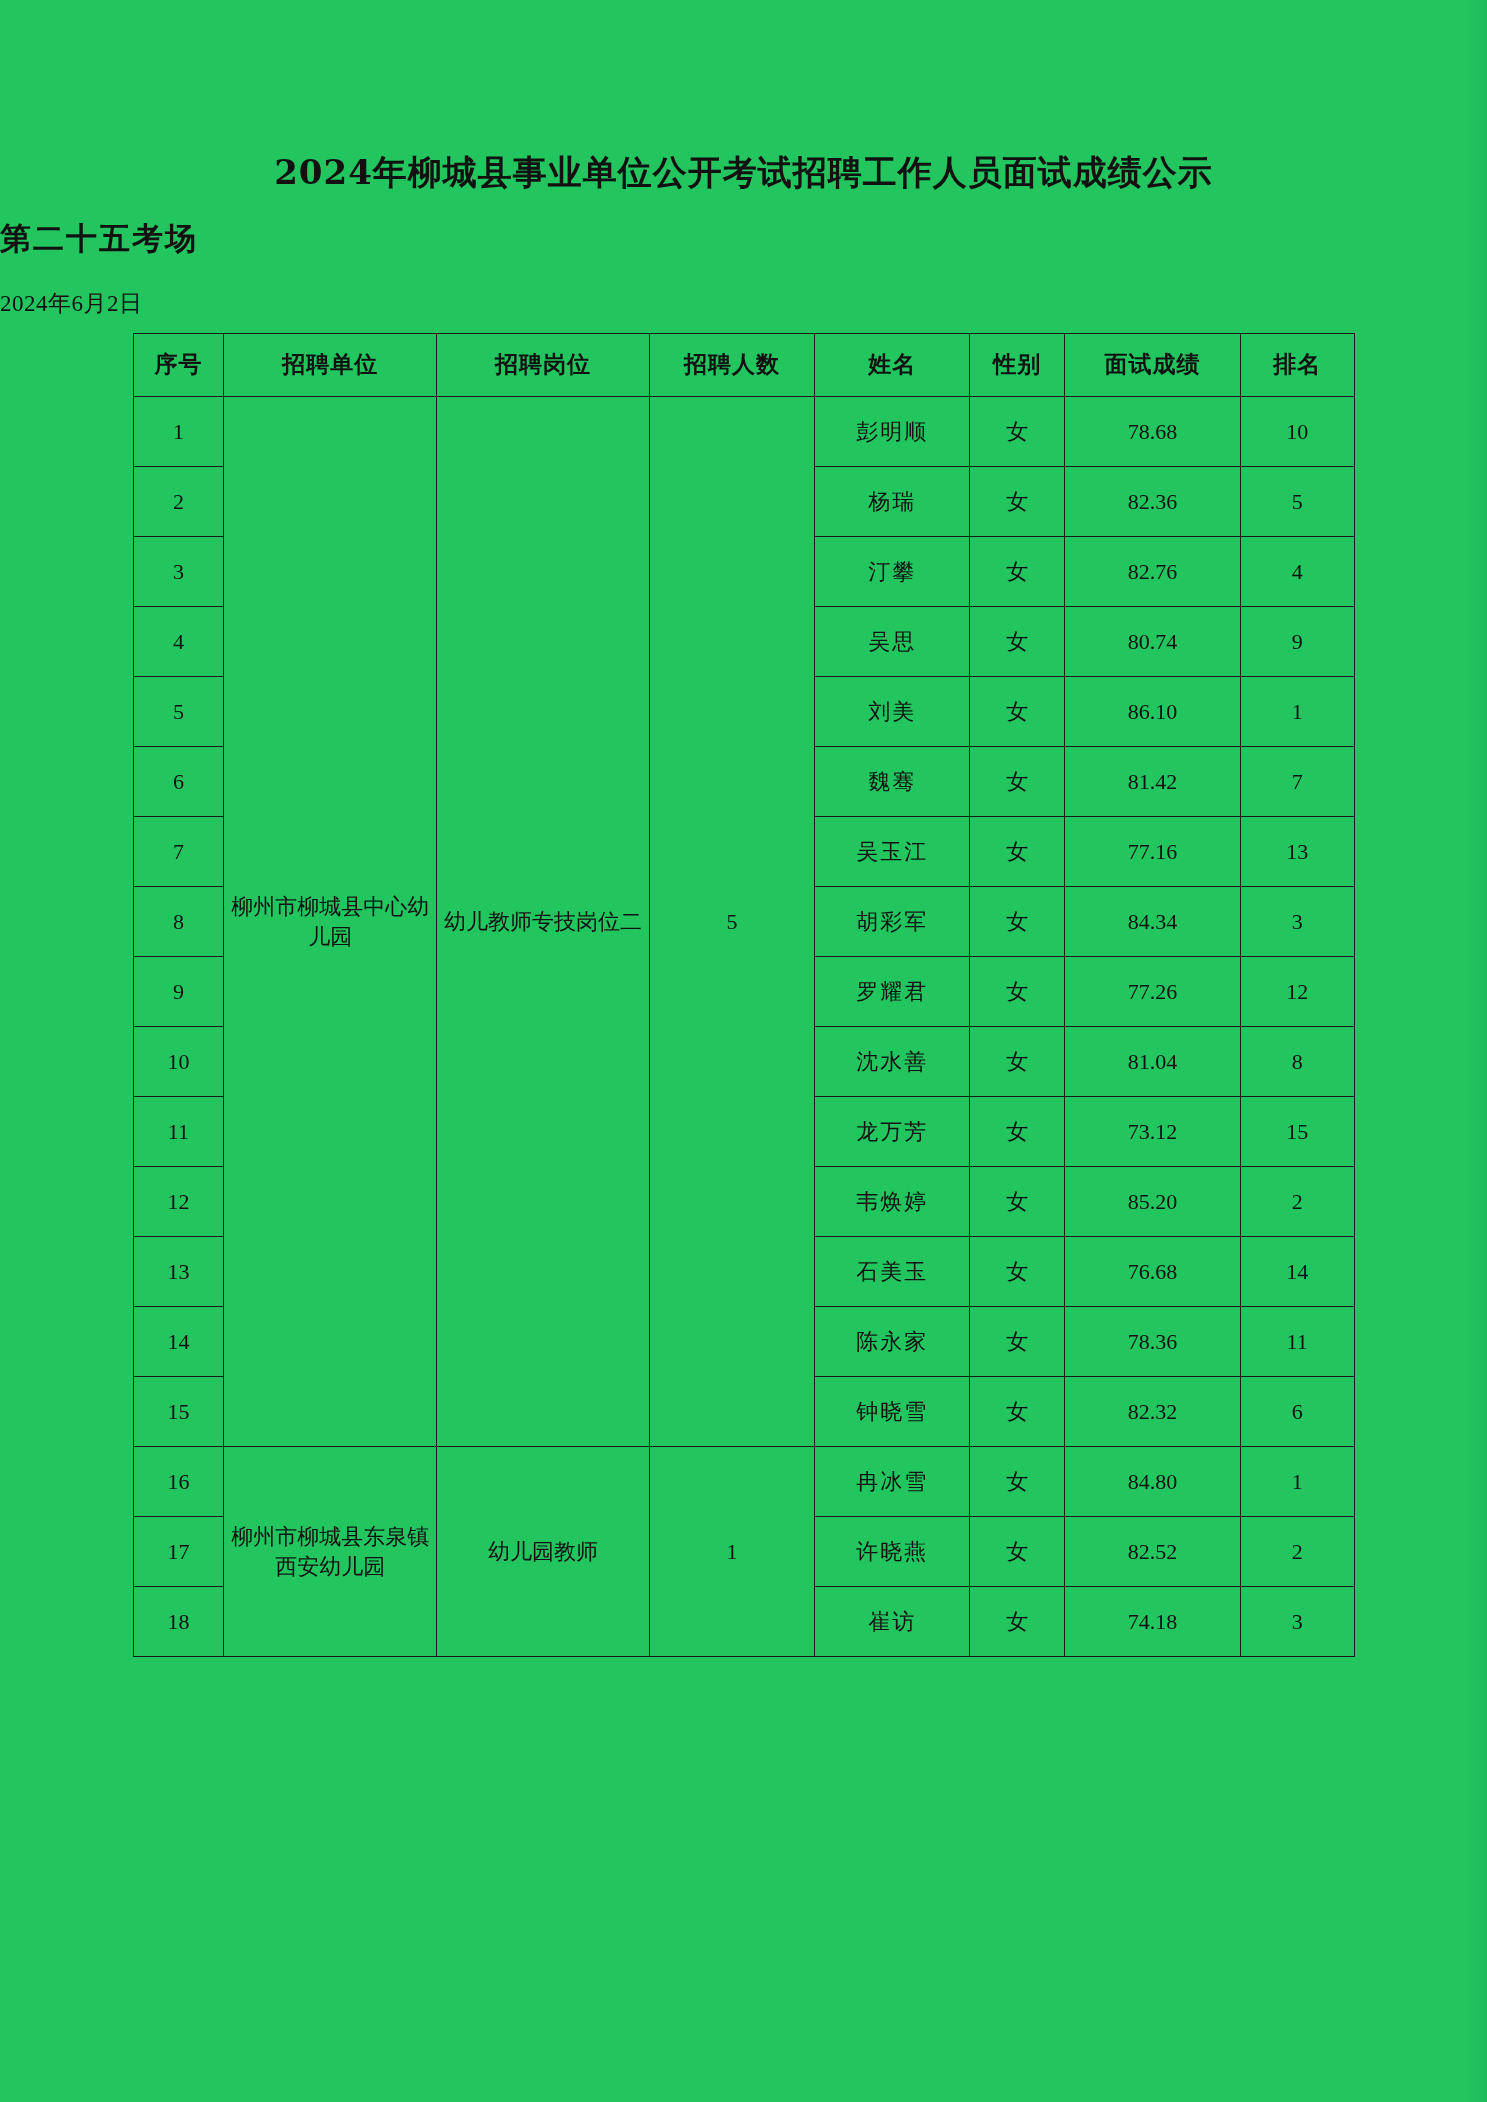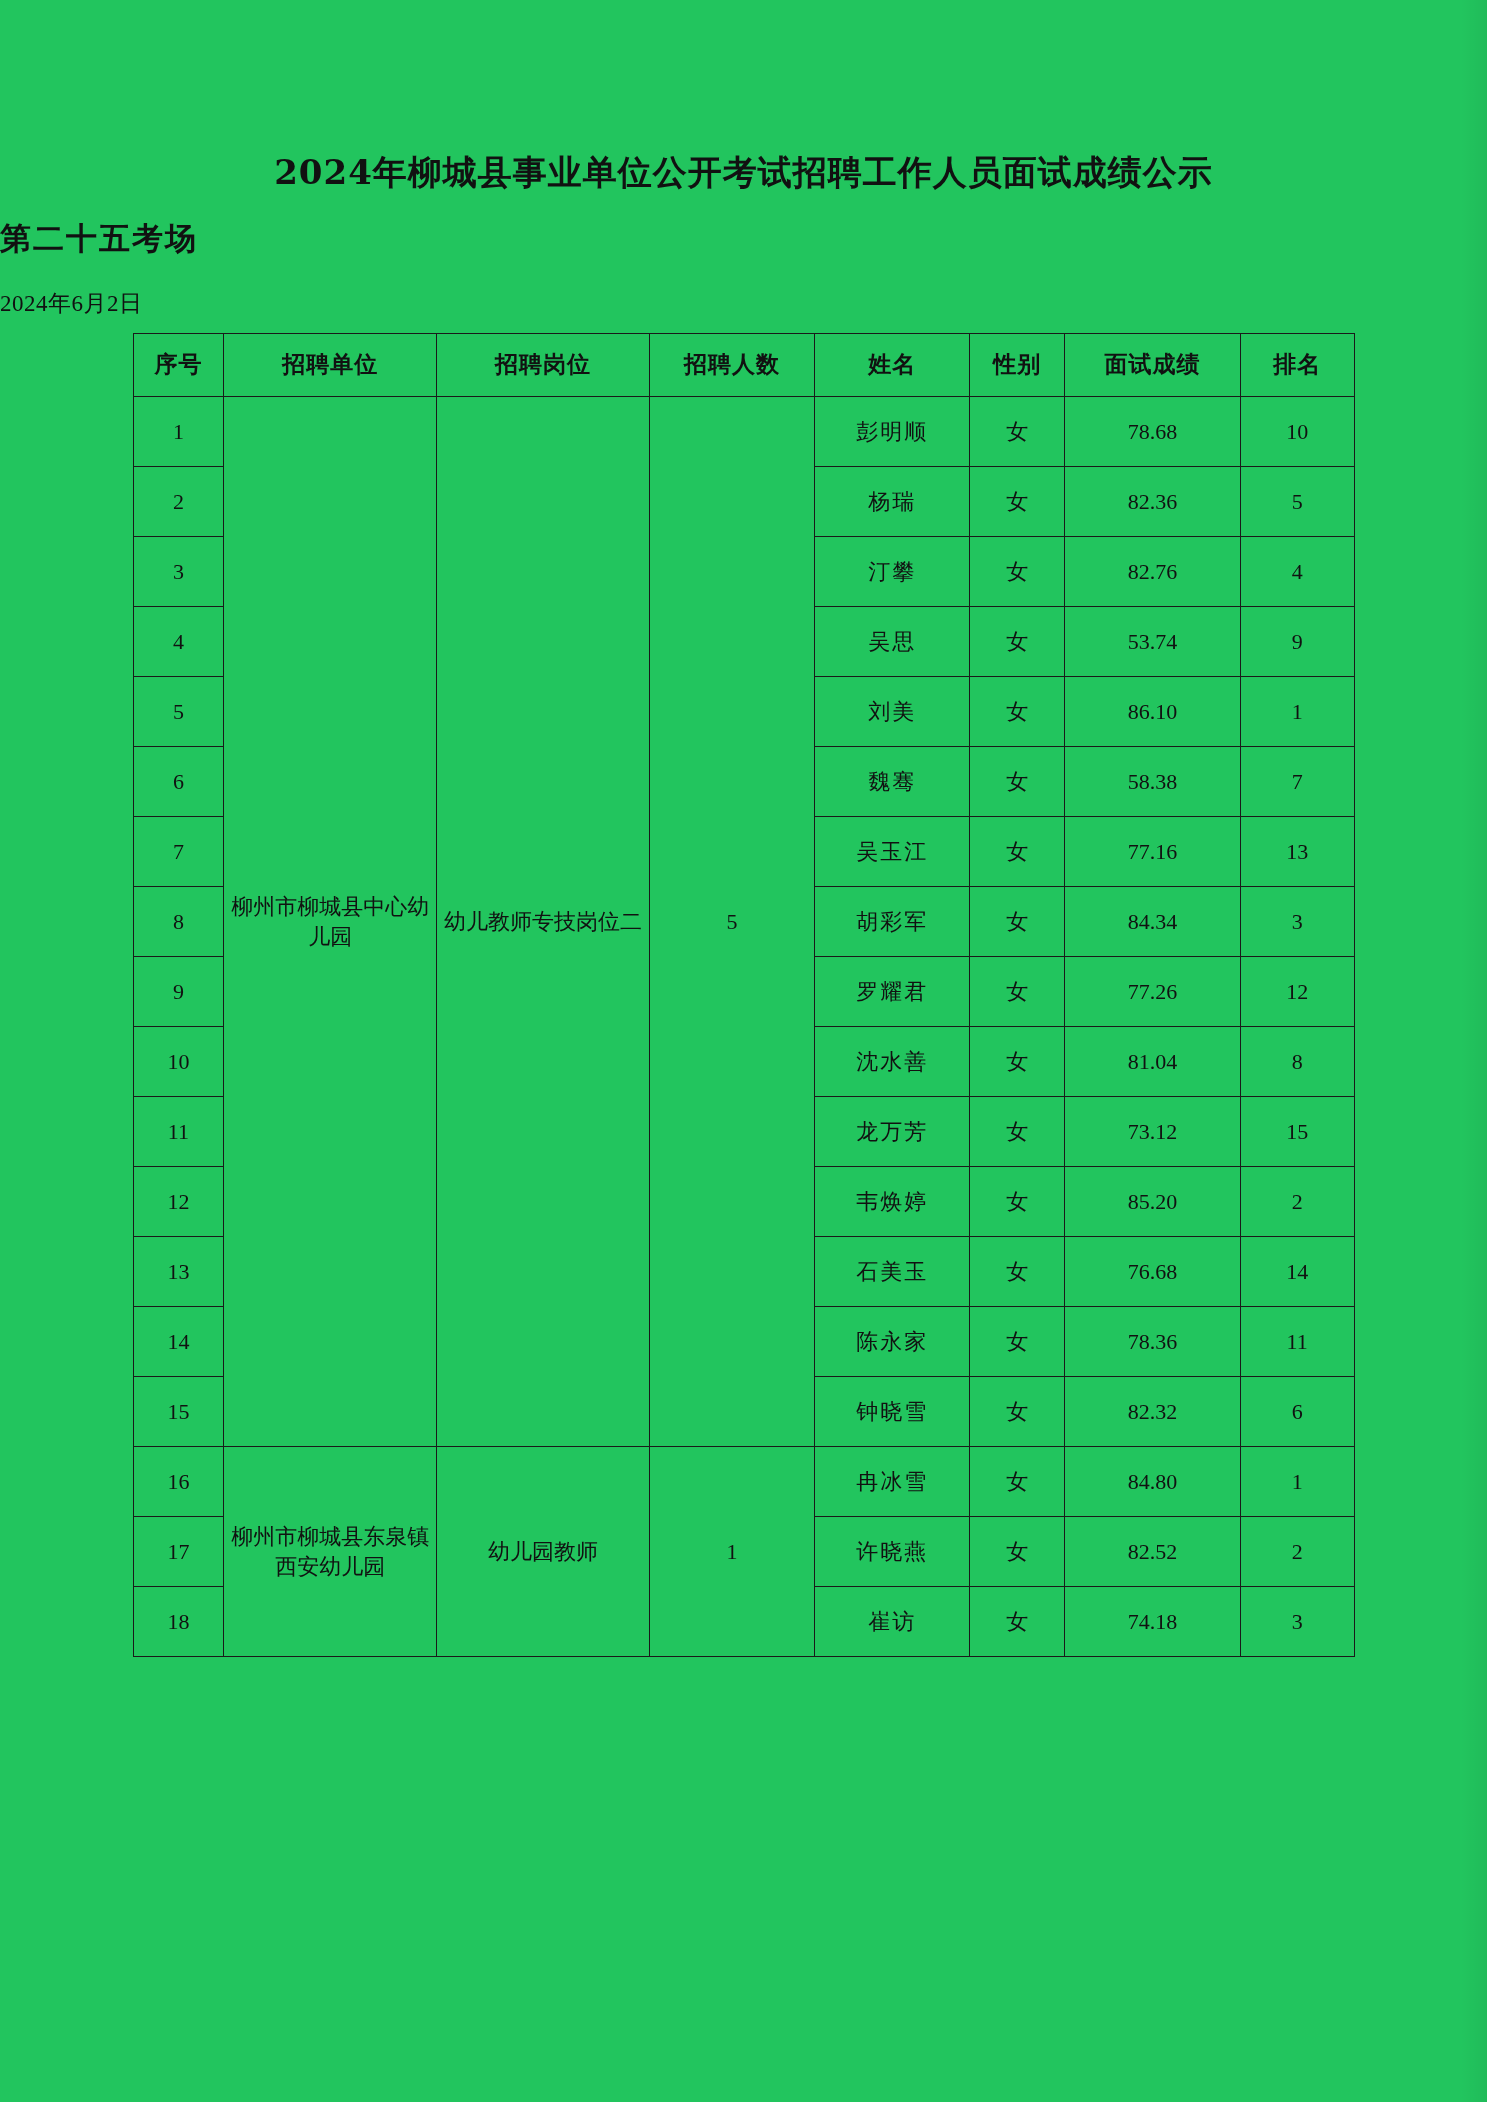--- a/index.html
+++ b/index.html
@@ -162,35 +162,35 @@
           <td class="num">3</td>
           <td class="name">汀攀</td>
           <td>女</td>
           <td class="score">82.76</td>
           <td class="rank">4</td>
         </tr>
         <tr>
           <td class="num">4</td>
           <td class="name">吴思</td>
           <td>女</td>
-          <td class="score">53.74</td>
+          <td class="score">80.74</td>
           <td class="rank">9</td>
         </tr>
         <tr>
           <td class="num">5</td>
           <td class="name">刘美</td>
           <td>女</td>
           <td class="score">86.10</td>
           <td class="rank">1</td>
         </tr>
         <tr>
           <td class="num">6</td>
           <td class="name">魏骞</td>
           <td>女</td>
-          <td class="score">58.38</td>
+          <td class="score">81.42</td>
           <td class="rank">7</td>
         </tr>
         <tr>
           <td class="num">7</td>
           <td class="name">吴玉江</td>
           <td>女</td>
           <td class="score">77.16</td>
           <td class="rank">13</td>
         </tr>
         <tr>

